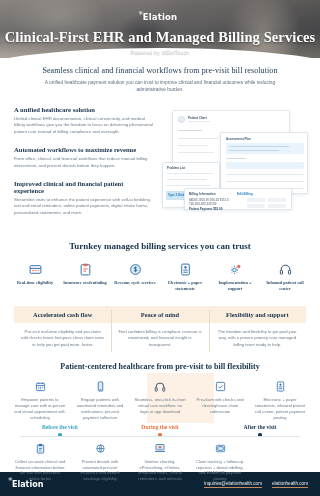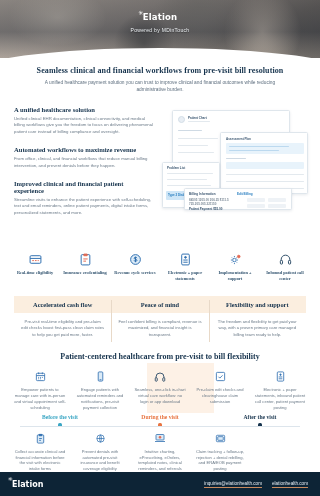--- a/index.html
+++ b/index.html
@@ -46,21 +46,21 @@
   }
   .hero-sub{
     font-size:5px; color:#eef2f5; margin-top:2.5px; letter-spacing:.3px;
     text-shadow:0 1px 1px rgba(0,0,0,.4);
   }
 
   
   .intro{ text-align:center; padding:8px 26px 0; }
   .intro h2{
     font-family:"Liberation Serif", serif;
-    font-size:8px; font-weight:700; color:#16334d; letter-spacing:.1px;
+    font-size:8px; font-weight:400; color:#16334d; letter-spacing:.1px;
   }
   .intro p{
     font-size:4.8px; line-height:1.55; color:#5d6e7e; margin-top:4px; padding:0 8px;
   }
 
   
   .feat-wrap{ display:flex; padding:10px 14px 0; gap:8px; }
   .feat-col{ width:140px; flex:0 0 140px; padding-top:2px; }
   .feat{ margin-bottom:11px; }
   .feat h3{
@@ -145,20 +145,21 @@
 </head>
 <body>
 
 <div class="page">
 
   <div class="hero">
     <div class="hero-inner">
       <div class="logo-hero">
         <span class="spark">✳</span><span>Elation</span>
       </div>
+      <div class="hero-title">Clinical-First EHR and Managed Billing Services</div>
       <div class="hero-sub">Powered by MDinTouch</div>
     </div>
     <div class="hero-curve"></div>
   </div>
 
   <div class="intro">
     <h2>Seamless clinical and financial workflows from pre-visit bill resolution</h2>
     <p>A unified healthcare payment solution you can trust to improve clinical and financial outcomes while reducing administrative burden.</p>
   </div>
 
@@ -228,20 +229,21 @@
         <div class="ttl" style="left:4px;top:18px;color:#3b5670;">Patient Payment $55.00</div>
         <div class="chip" style="left:62px;top:9px;width:18px;"></div>
         <div class="chip" style="left:83px;top:9px;width:18px;"></div>
         <div class="chip" style="left:62px;top:15px;width:18px;"></div>
         <div class="chip" style="left:83px;top:15px;width:18px;"></div>
       </div>
     </div>
   </div>
 
   <div class="turnkey">
+    <h2>Turnkey managed billing services you can trust</h2>
     <div class="icon-row">
 
       <div class="icon-item">
         <div class="icon-box">
           <svg width="13" height="13" viewBox="0 0 24 24" fill="none" stroke="#2f6fb0" stroke-width="1.8">
             <rect x="2" y="5" width="20" height="14" rx="2"></rect>
               <path d="M2 10h20"></path>
             <path d="M6 14h3M11 14h3M16 14h2" stroke="#e36a52"></path>
           </svg>
         </div>

